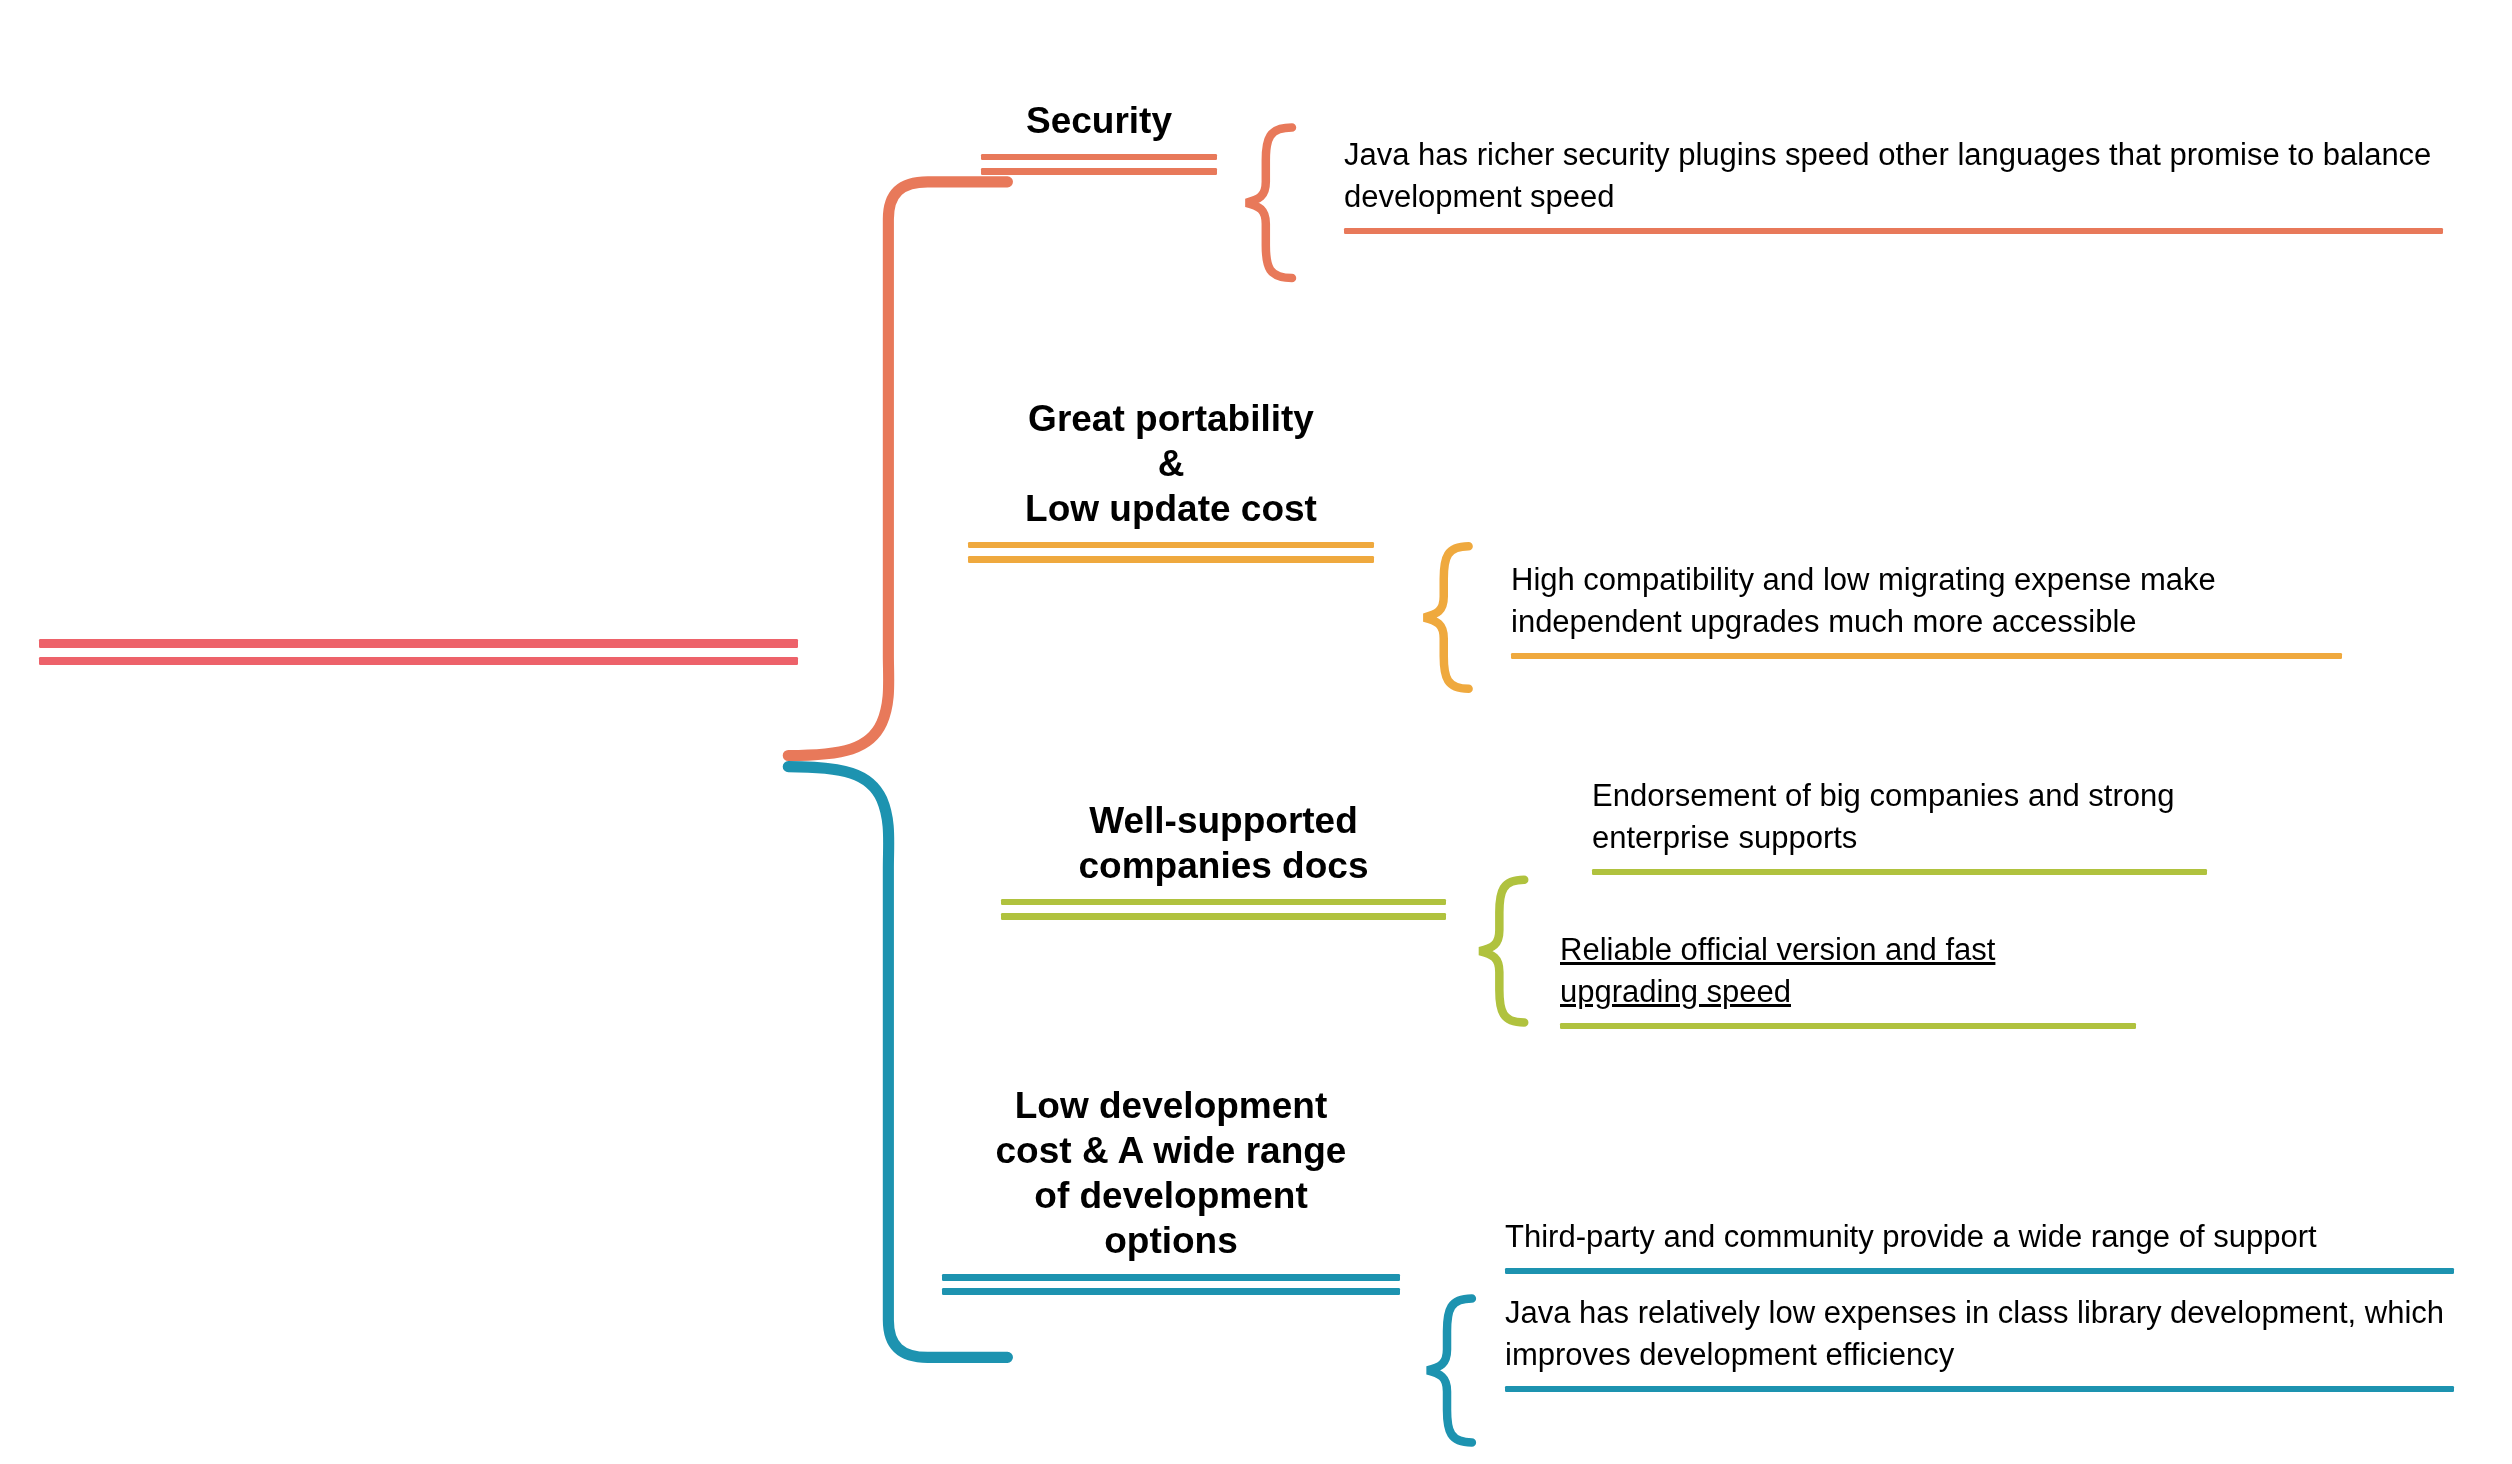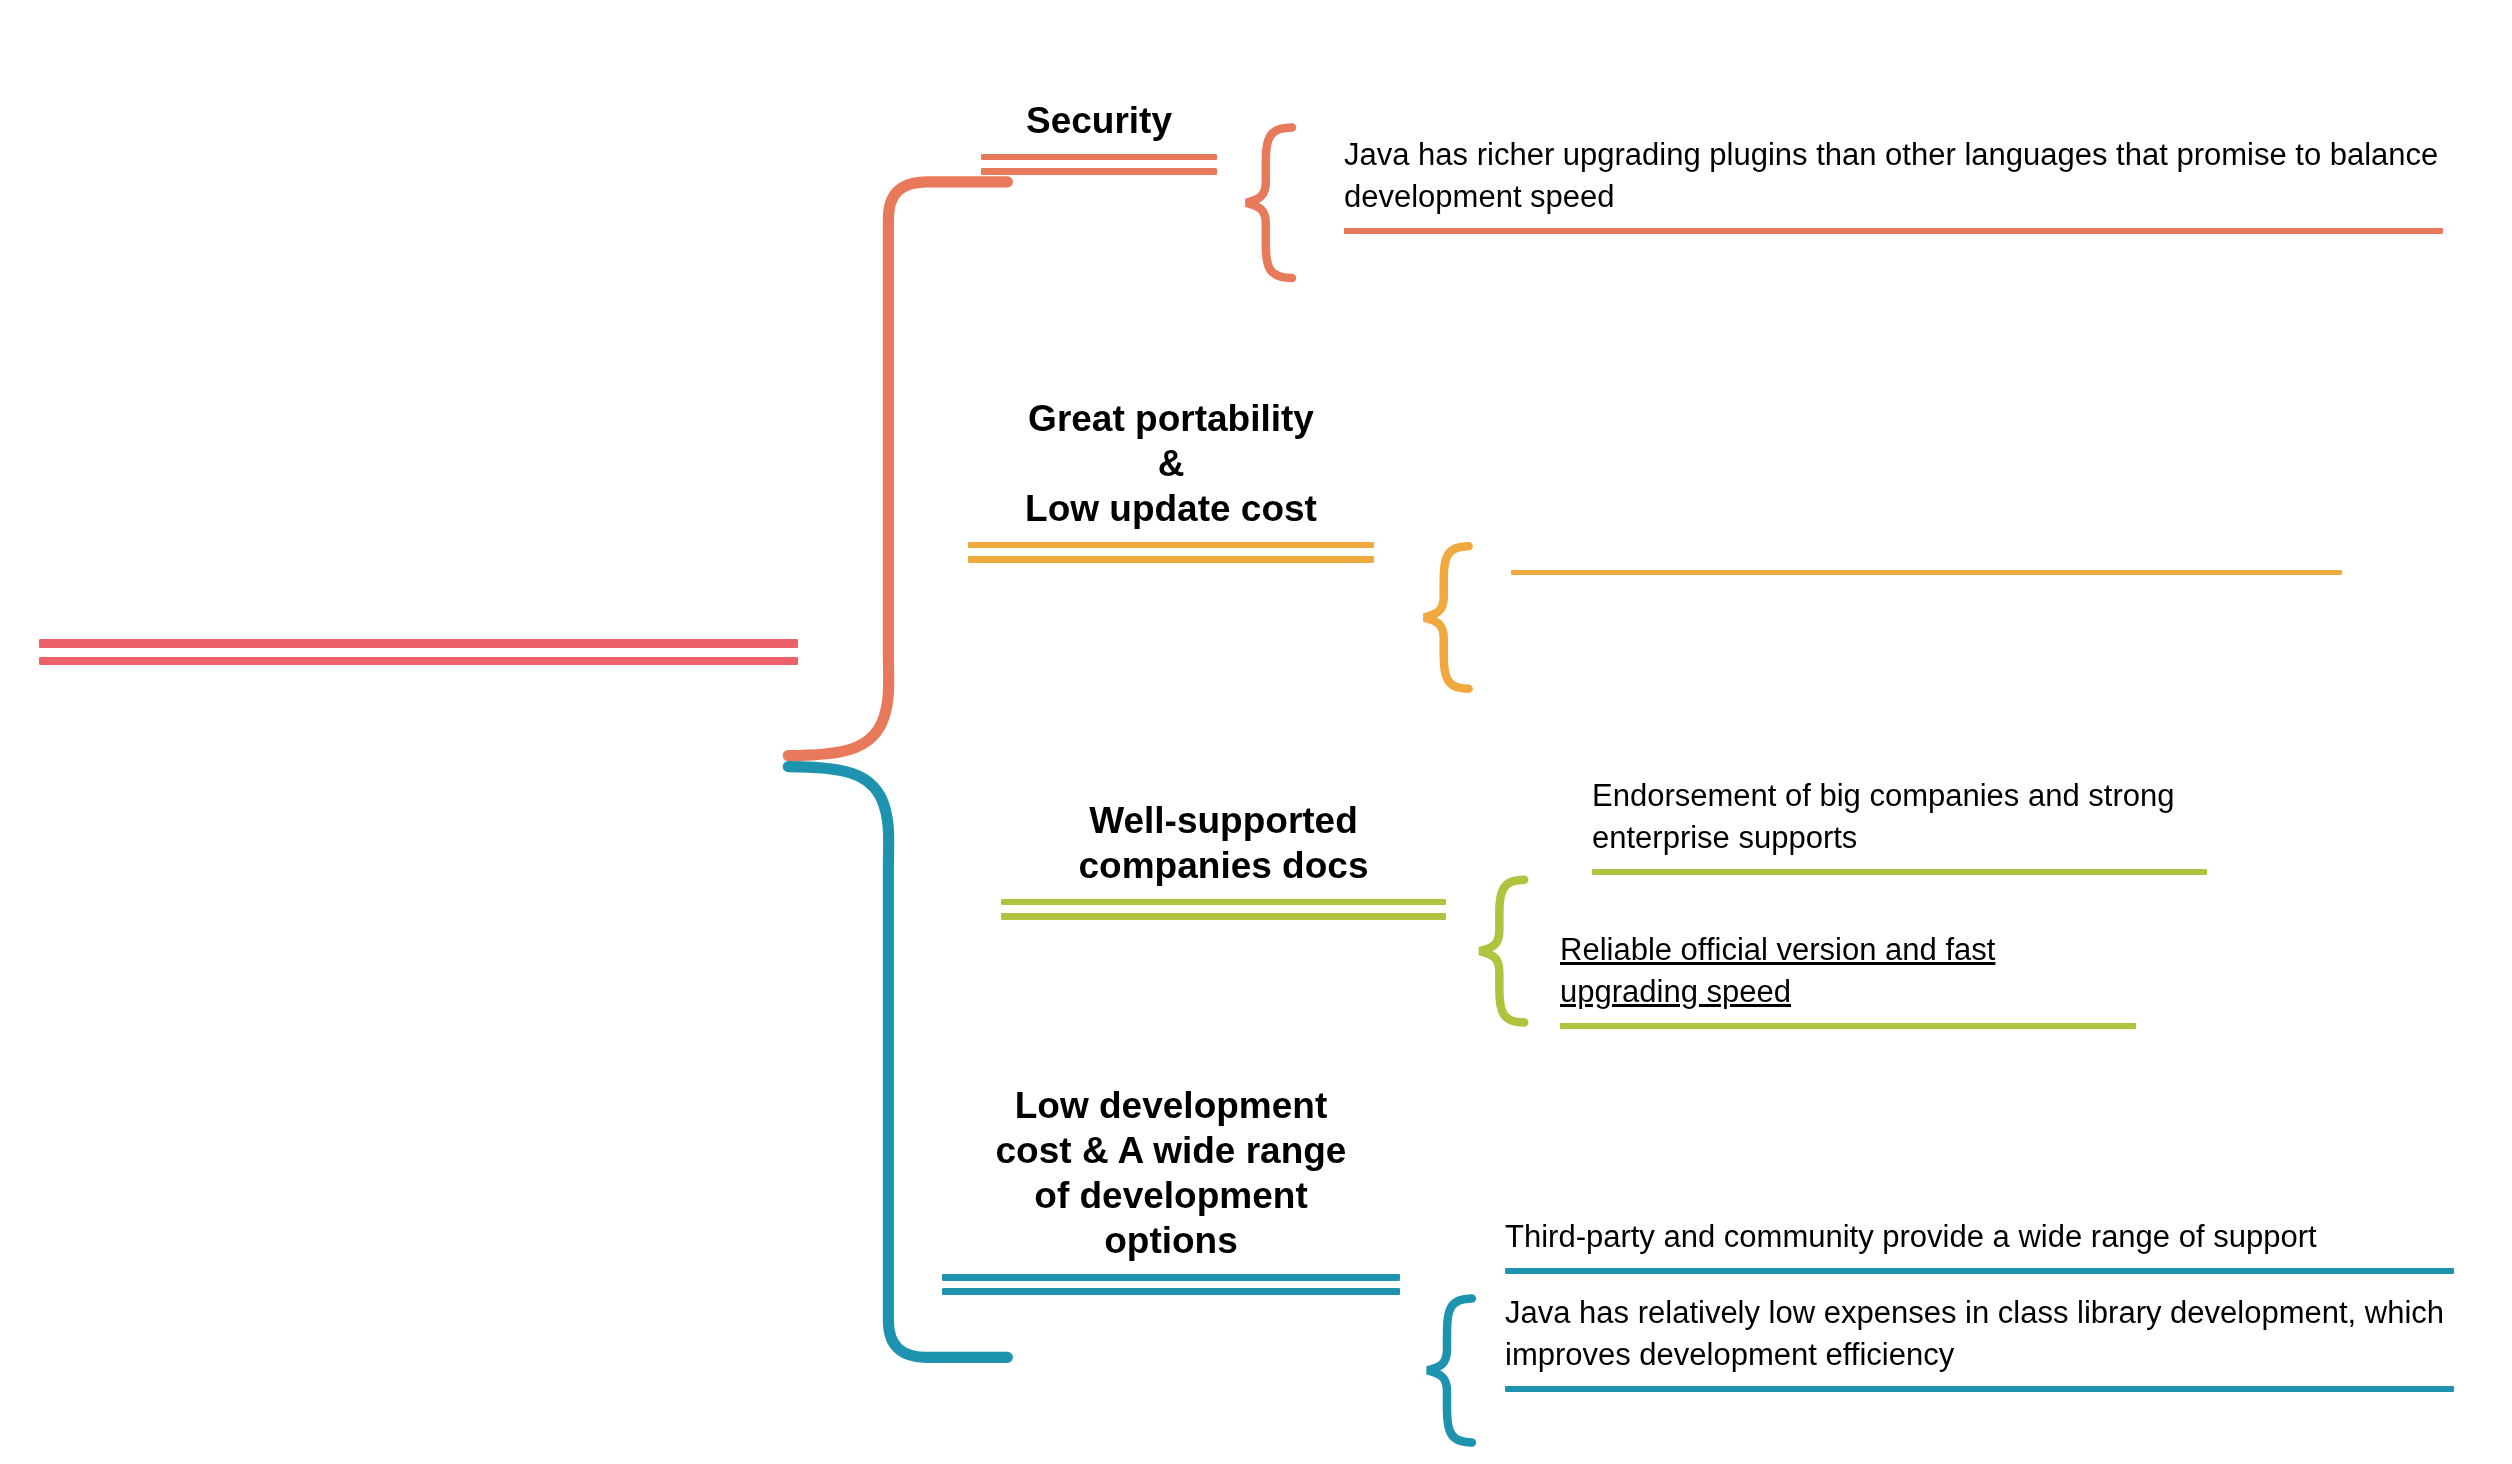--- a/index.html
+++ b/index.html
@@ -151,36 +151,37 @@
 
   <div class="branch-head" style="left:981px; top:98px; width:236px;">
     <div class="htext">Security</div>
     <div class="hrule">
       <div class="r1" style="background:#E8795A"></div>
       <div class="r2" style="background:#E8795A"></div>
     </div>
   </div>
 
   <div class="leaf" style="left:1344px; top:134px; width:1099px;">
-    <div class="ltext">Java has richer upgrading plugins than other languages that promise to balance development speed</div>
+    <div class="ltext">Java has richer security plugins speed other languages that promise to balance development speed</div>
     <div class="lrule bot" style="background:#E8795A; width:1099px;"></div>
   </div>
 
   <div class="branch-head" style="left:968px; top:396px; width:406px;">
     <div class="htext">Great portability
 &amp;
 Low update cost</div>
     <div class="hrule">
       <div class="r1" style="background:#EFA93E"></div>
       <div class="r2" style="background:#EFA93E"></div>
     </div>
   </div>
 
 
   <div class="leaf" style="left:1511px; top:559px; width:831px;">
+    <div class="ltext">High compatibility and low migrating expense make independent upgrades much more accessible</div>
     <div class="lrule bot" style="background:#EFA93E; width:831px;"></div>
   </div>
 
   <div class="branch-head" style="left:1001px; top:798px; width:445px;">
     <div class="htext">Well-supported
 companies docs</div>
     <div class="hrule">
       <div class="r1" style="background:#B0C23E"></div>
       <div class="r2" style="background:#B0C23E"></div>
     </div>

